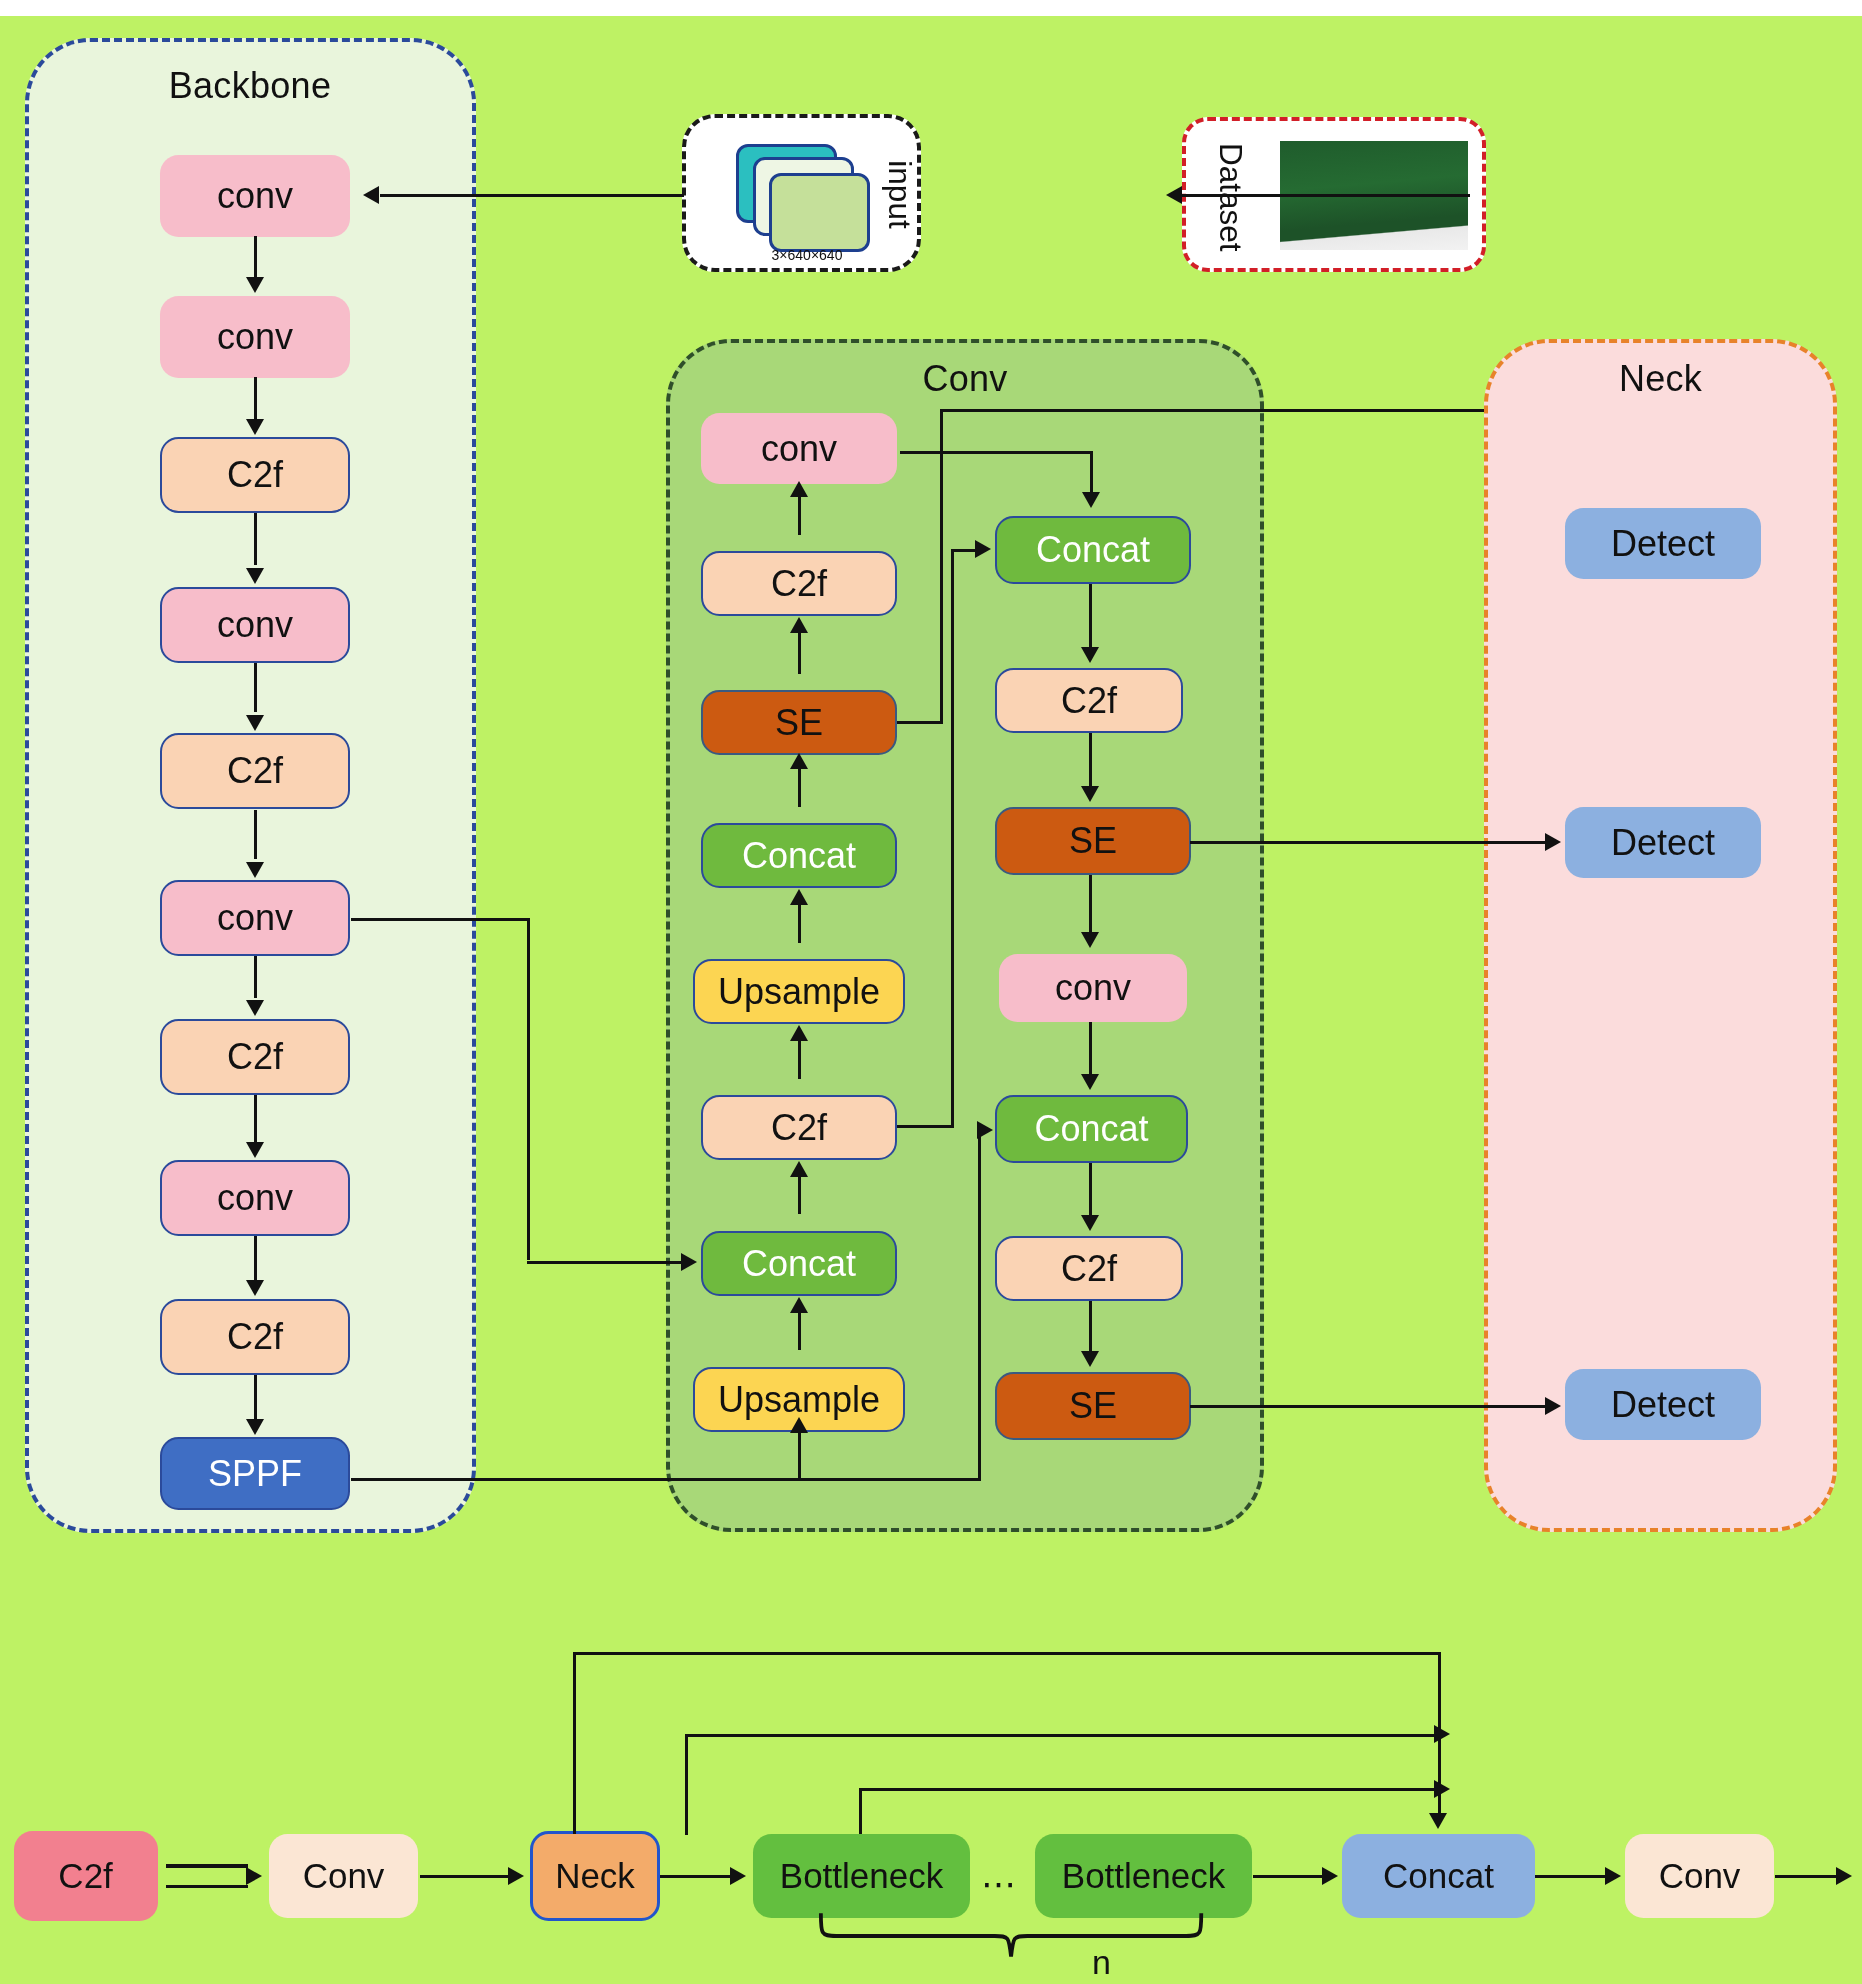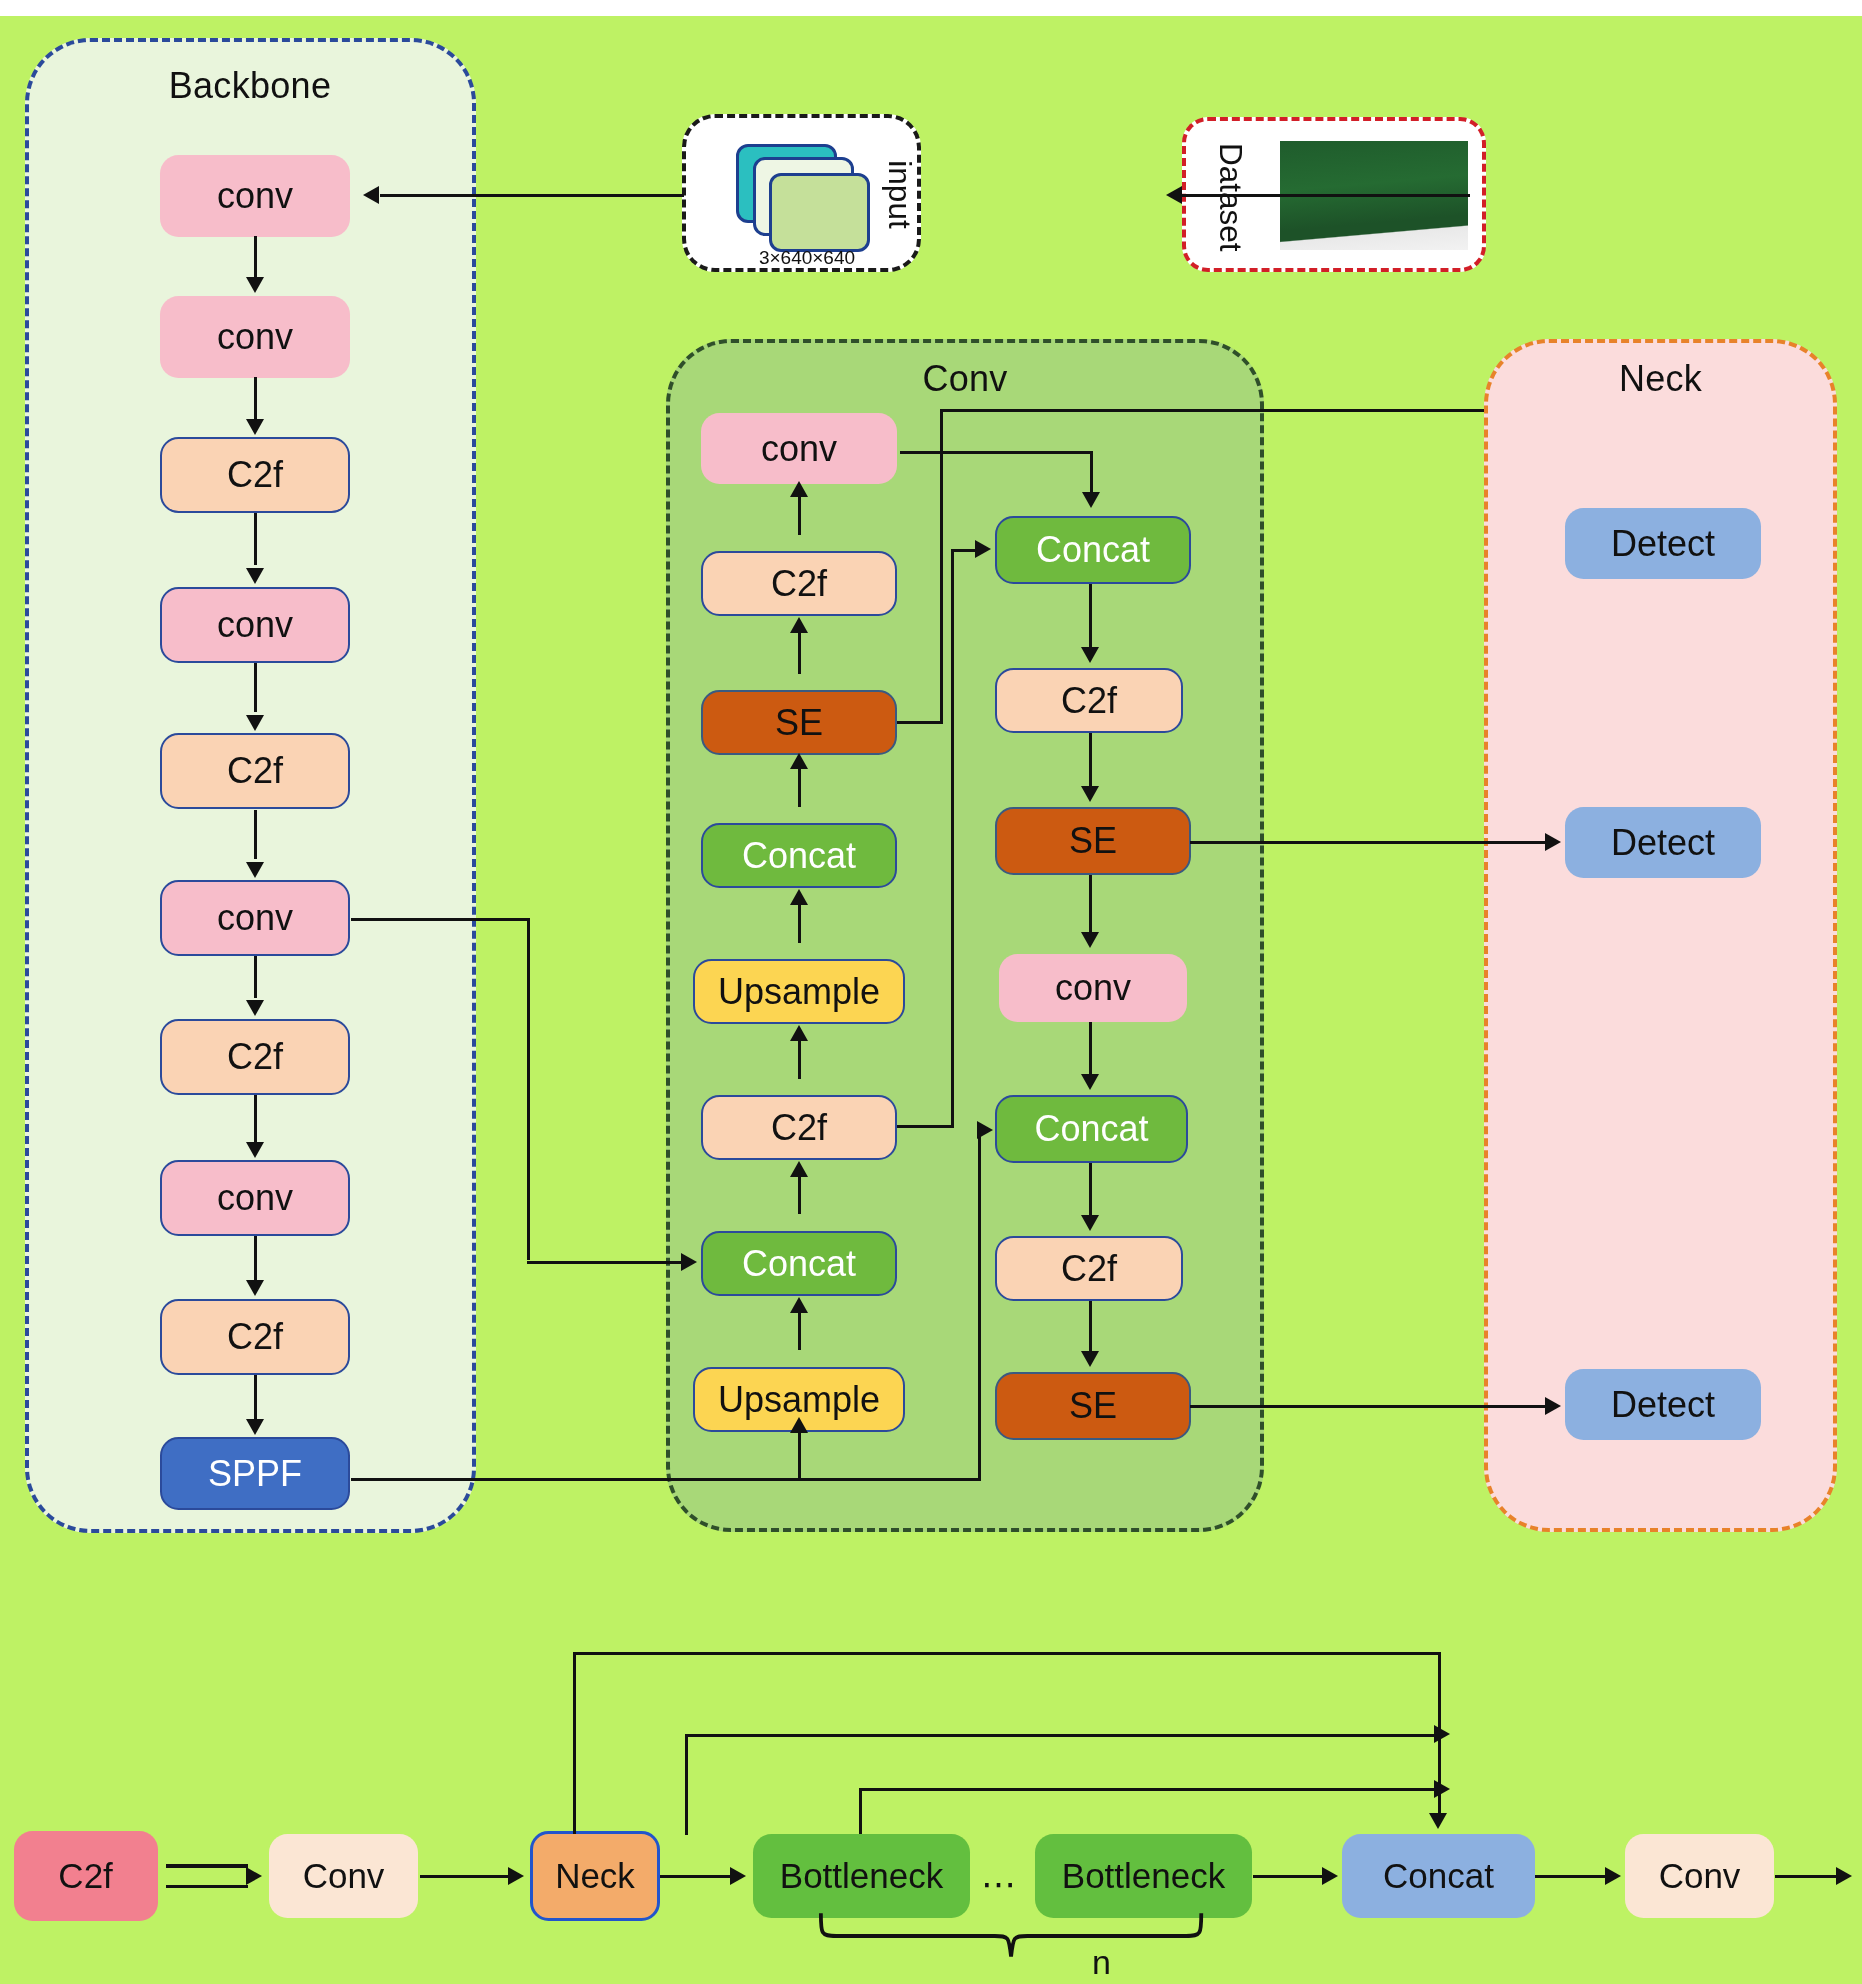--- a/index.html
+++ b/index.html
@@ -48,21 +48,21 @@
   .a-up{border-left:9.2px solid transparent;border-right:9.2px solid transparent;border-bottom:16.3px solid #111;}
   .a-left{border-top:9.2px solid transparent;border-bottom:9.2px solid transparent;border-right:16.3px solid #111;}
   .a-right{border-top:9.2px solid transparent;border-bottom:9.2px solid transparent;border-left:16.3px solid #111;}
 
   
   .rot{position:absolute;transform-origin:50% 50%;transform:rotate(90deg);
        font-size:31.5px;color:#111;white-space:nowrap;}
 
   
   .stack{position:absolute;border-radius:12px;border:3.8px solid #1d3f8f;}
-  .cap{position:absolute;font-size:19px;color:#111;white-space:nowrap;}
+  .cap{position:absolute;font-size:14px;color:#111;white-space:nowrap;}
 
   .ds-img{position:absolute;background:
       linear-gradient(175deg,#1f5c2c 0%,#256b32 40%,#1d5228 72%,#1d5228 80%,#e9e9e9 81%,#f2f2f2 100%);}
 
   .ellipsis{position:absolute;font-size:35px;color:#111;letter-spacing:2.2px;}
   .nlabel{position:absolute;font-size:34px;color:#111;}
   .eqsign{position:absolute;}
   .eqsign div{background:#111;height:3.8px;position:absolute;width:100%;}
 </style>
 </head>

